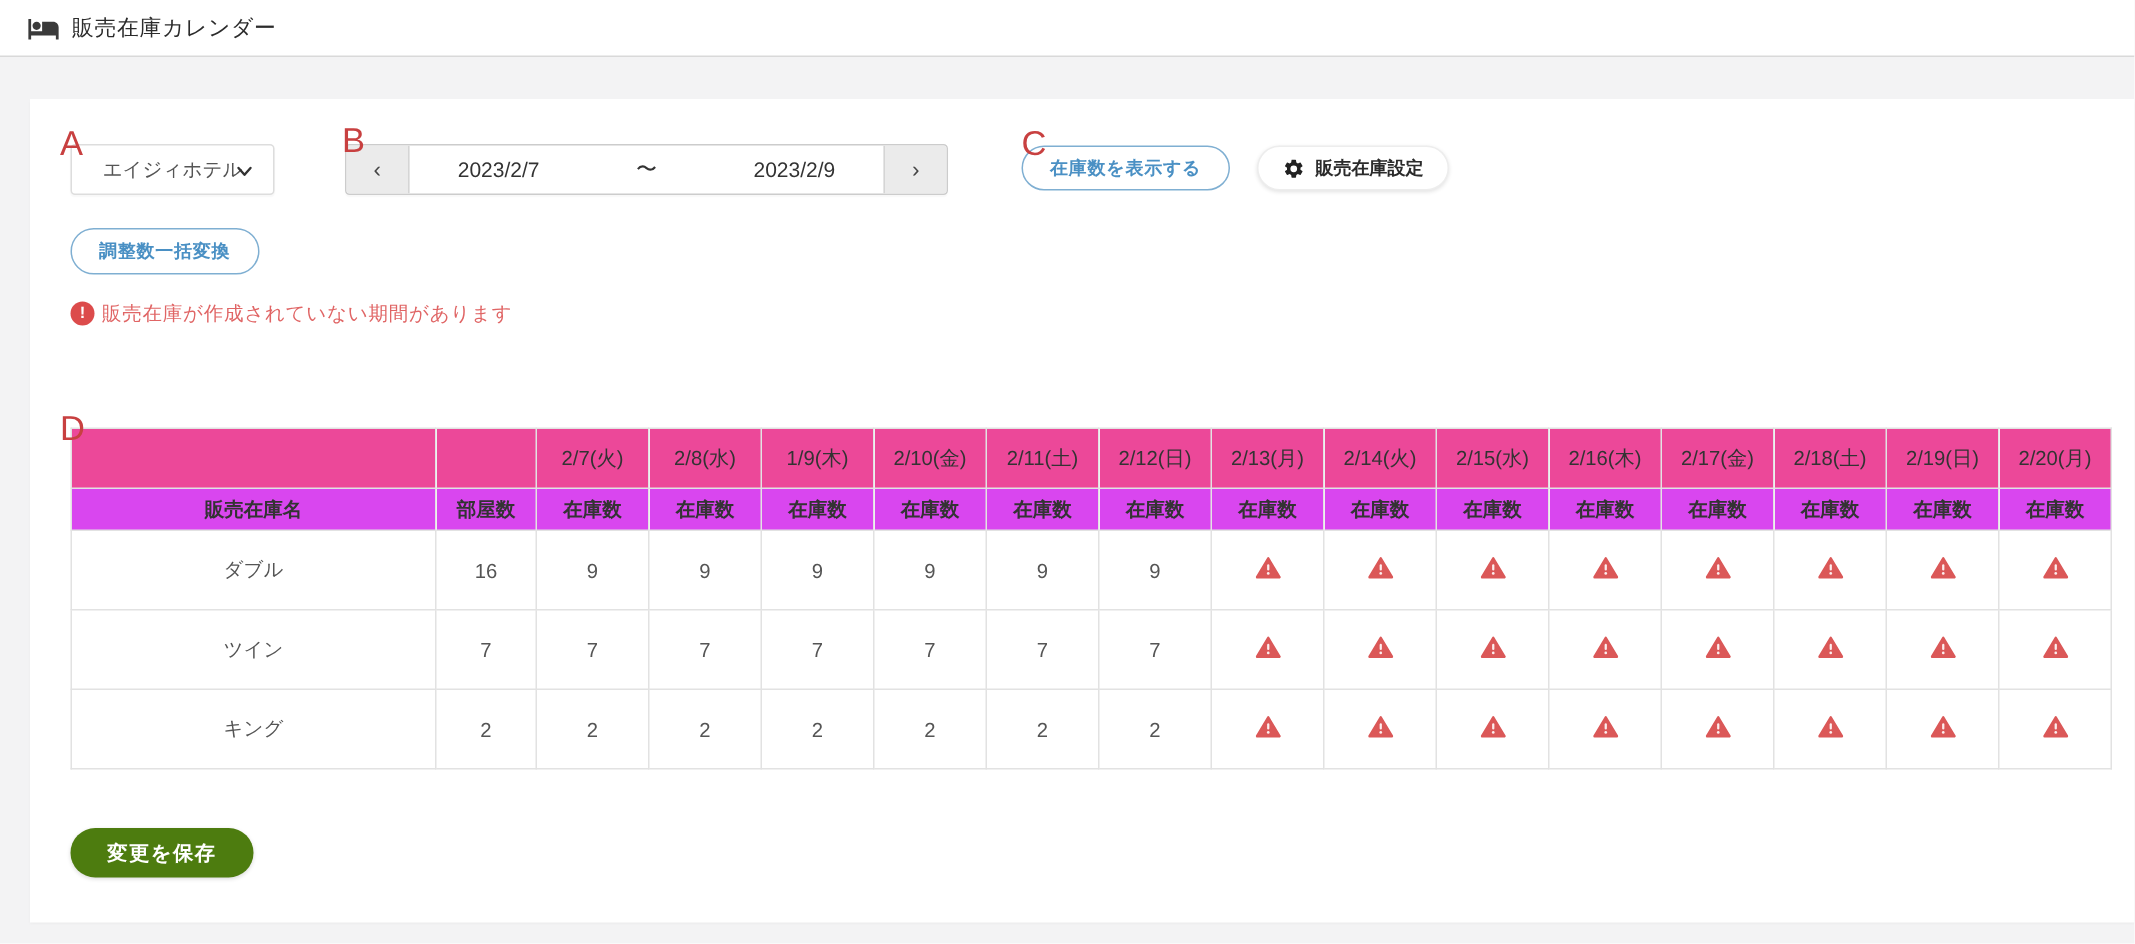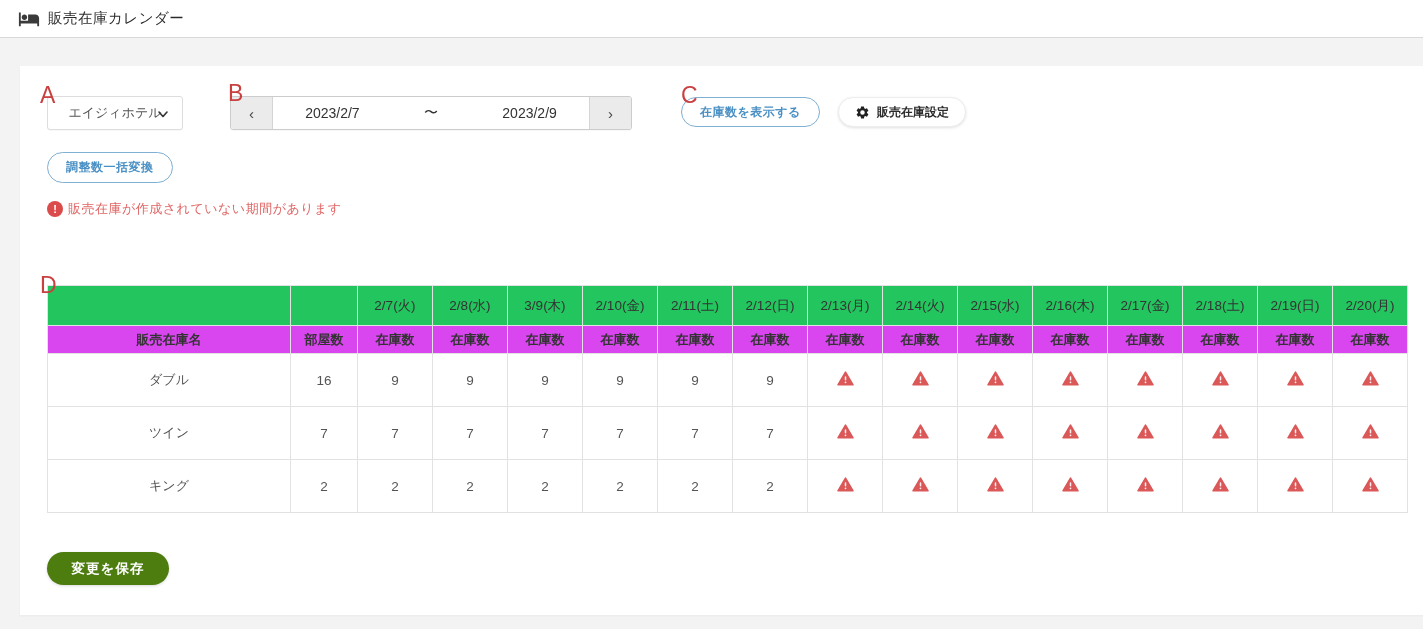--- a/index.html
+++ b/index.html
@@ -94,21 +94,21 @@
     position:absolute; left:27px; top:219px;
     border-collapse:collapse; table-layout:fixed; background:#fff;
   }
   .cal-table th, .cal-table td {
     border:1px solid #e2e2e2; text-align:center; vertical-align:middle;
     overflow:hidden; white-space:nowrap;
   }
   .cal-table col.c-name  { width:243px; }
   .cal-table col.c-rooms { width:67px; }
   .cal-table col.c-date  { width:75px; }
-  .cal-table tr.dates-row th { height:40px; background:#22c55e; font-weight:normal; font-size:13.5px; color:#333; }
+  .cal-table tr.dates-row th { height:40px; background:#ec4899; font-weight:normal; font-size:13.5px; color:#333; }
   .cal-table tr.sub-row th   { height:28px; background:#d946ef; font-weight:bold; font-size:13px; color:#333; }
   .cal-table tbody td { height:53px; font-size:13.5px; color:#555; background:#fff; }
   .cal-table td.name-td { font-size:13px; }
   .warn-td span { display:inline-flex; }
 
   
   .save-btn {
     position:absolute; left:27px; top:486px; width:122px; height:33px;
     background:#4d7c0f; border:0; border-radius:17px; color:#fff;
     font-size:13.5px; font-weight:bold; letter-spacing:1px; cursor:pointer;
@@ -190,21 +190,21 @@
         <col class="c-date">
         <col class="c-date">
         <col class="c-date">
       </colgroup>
     <thead>
       <tr class="dates-row">
         <th></th>
         <th></th>
       <th>2/7(火)</th>
           <th>2/8(水)</th>
-          <th>3/9(木)</th>
+          <th>1/9(木)</th>
           <th>2/10(金)</th>
           <th>2/11(土)</th>
           <th>2/12(日)</th>
           <th>2/13(月)</th>
           <th>2/14(火)</th>
           <th>2/15(水)</th>
           <th>2/16(木)</th>
           <th>2/17(金)</th>
           <th>2/18(土)</th>
           <th>2/19(日)</th>

